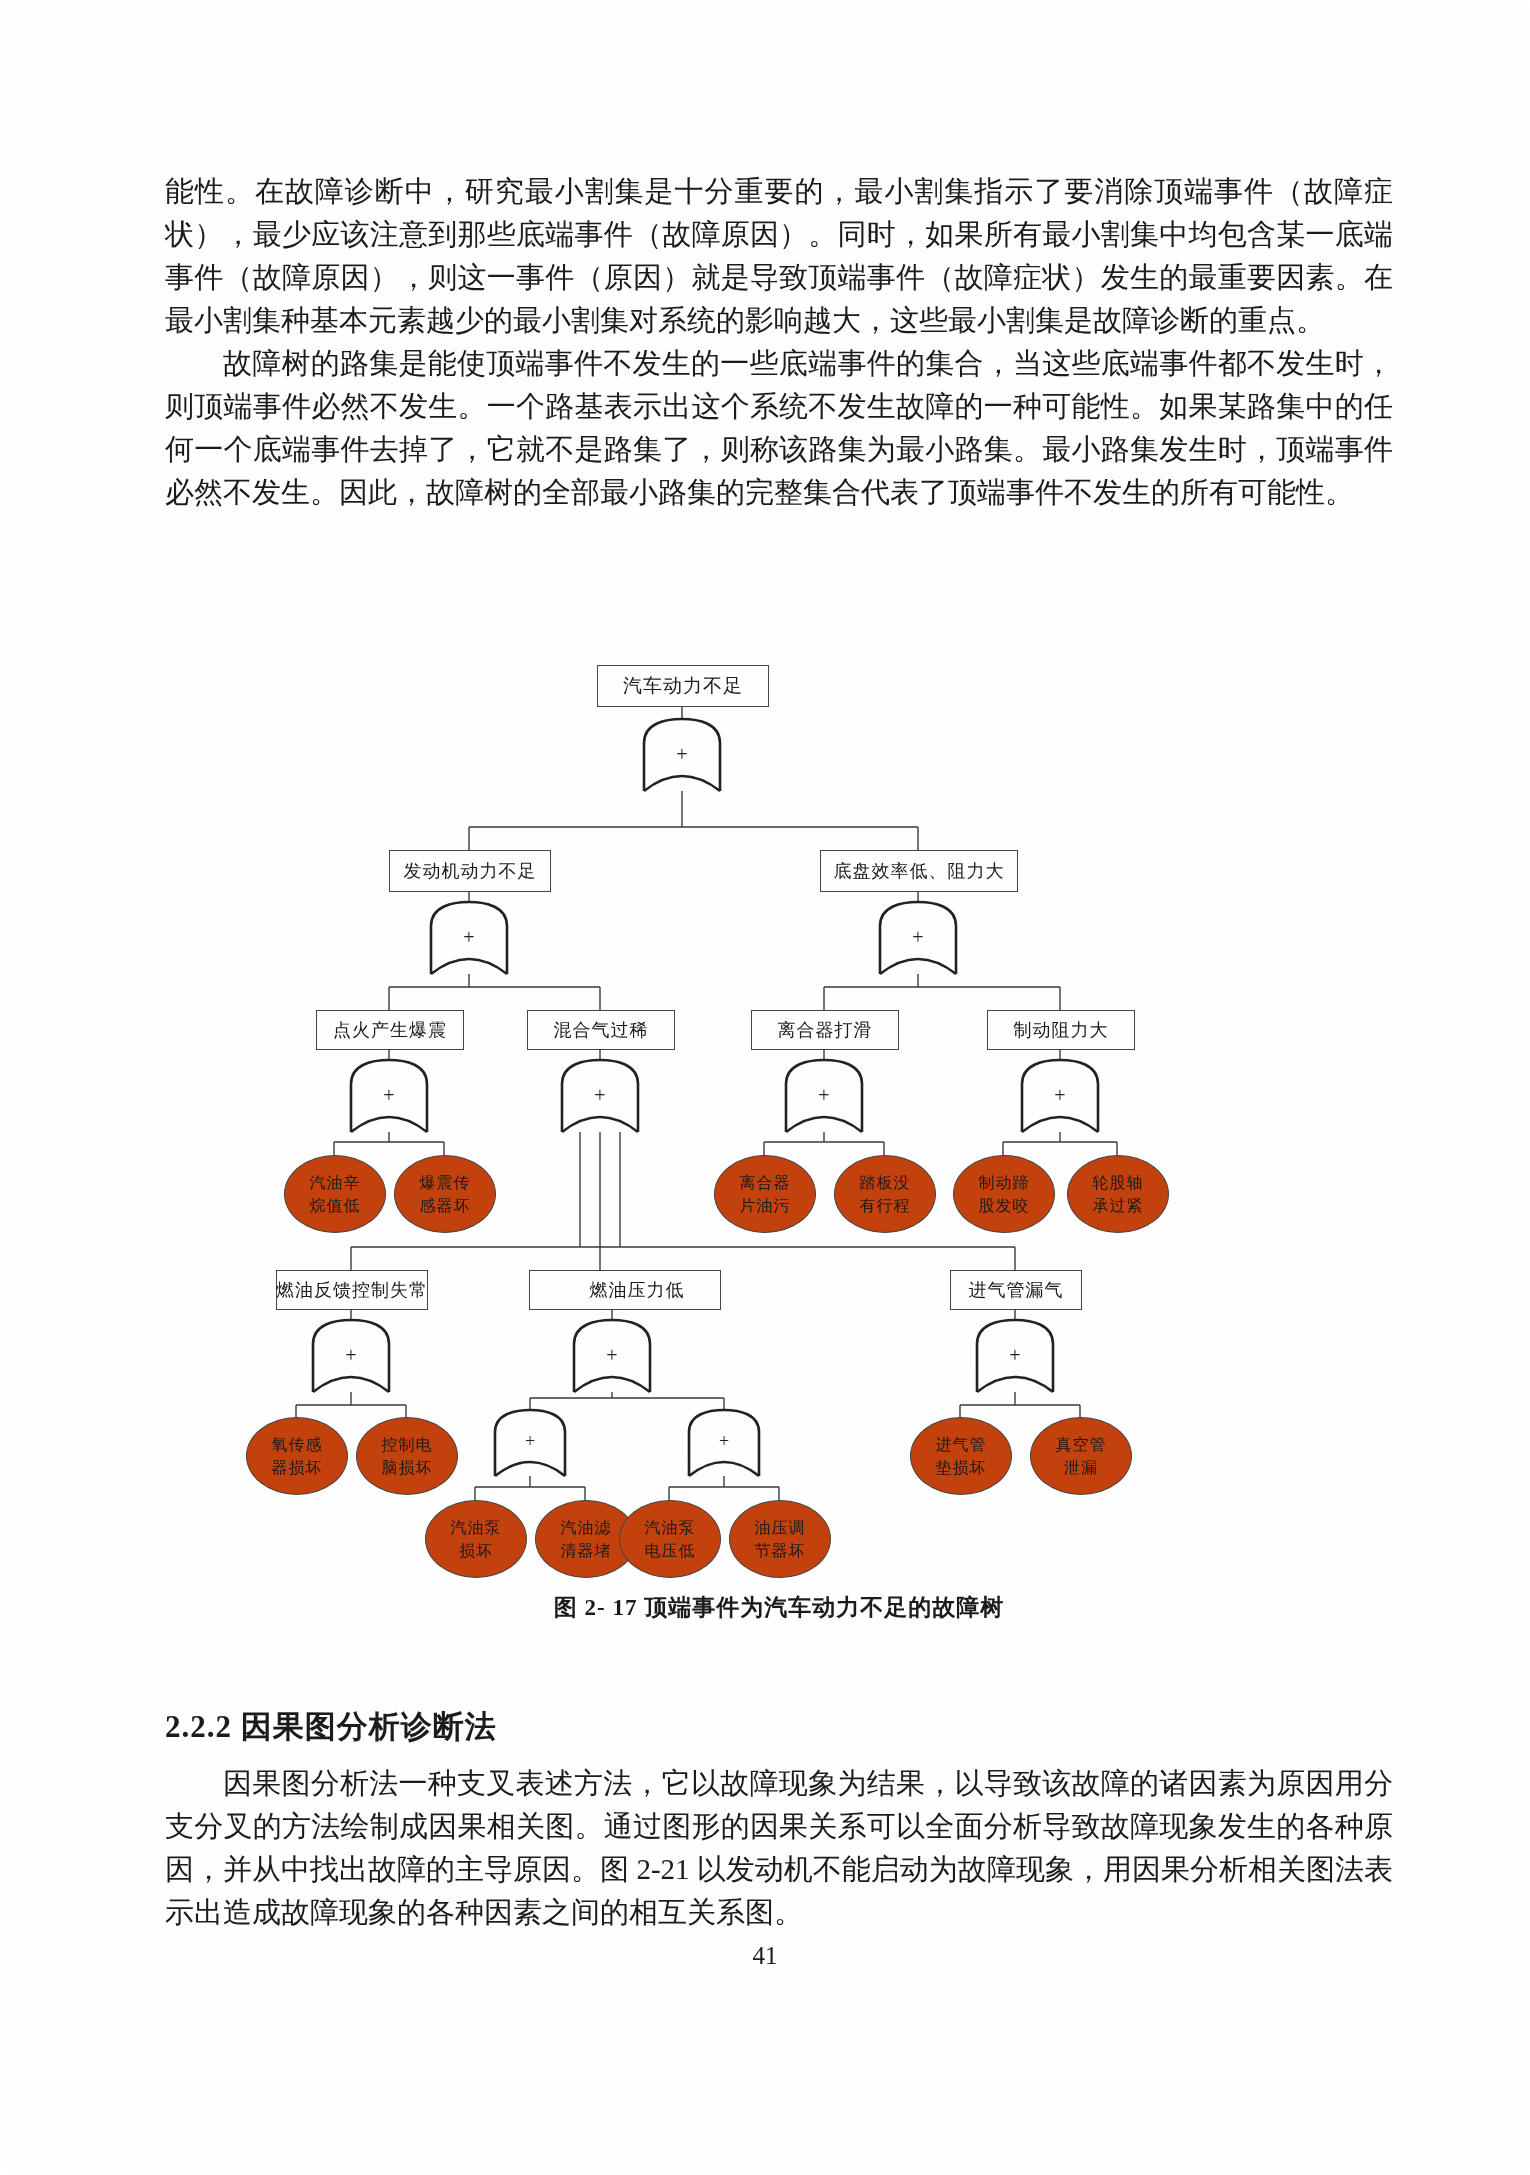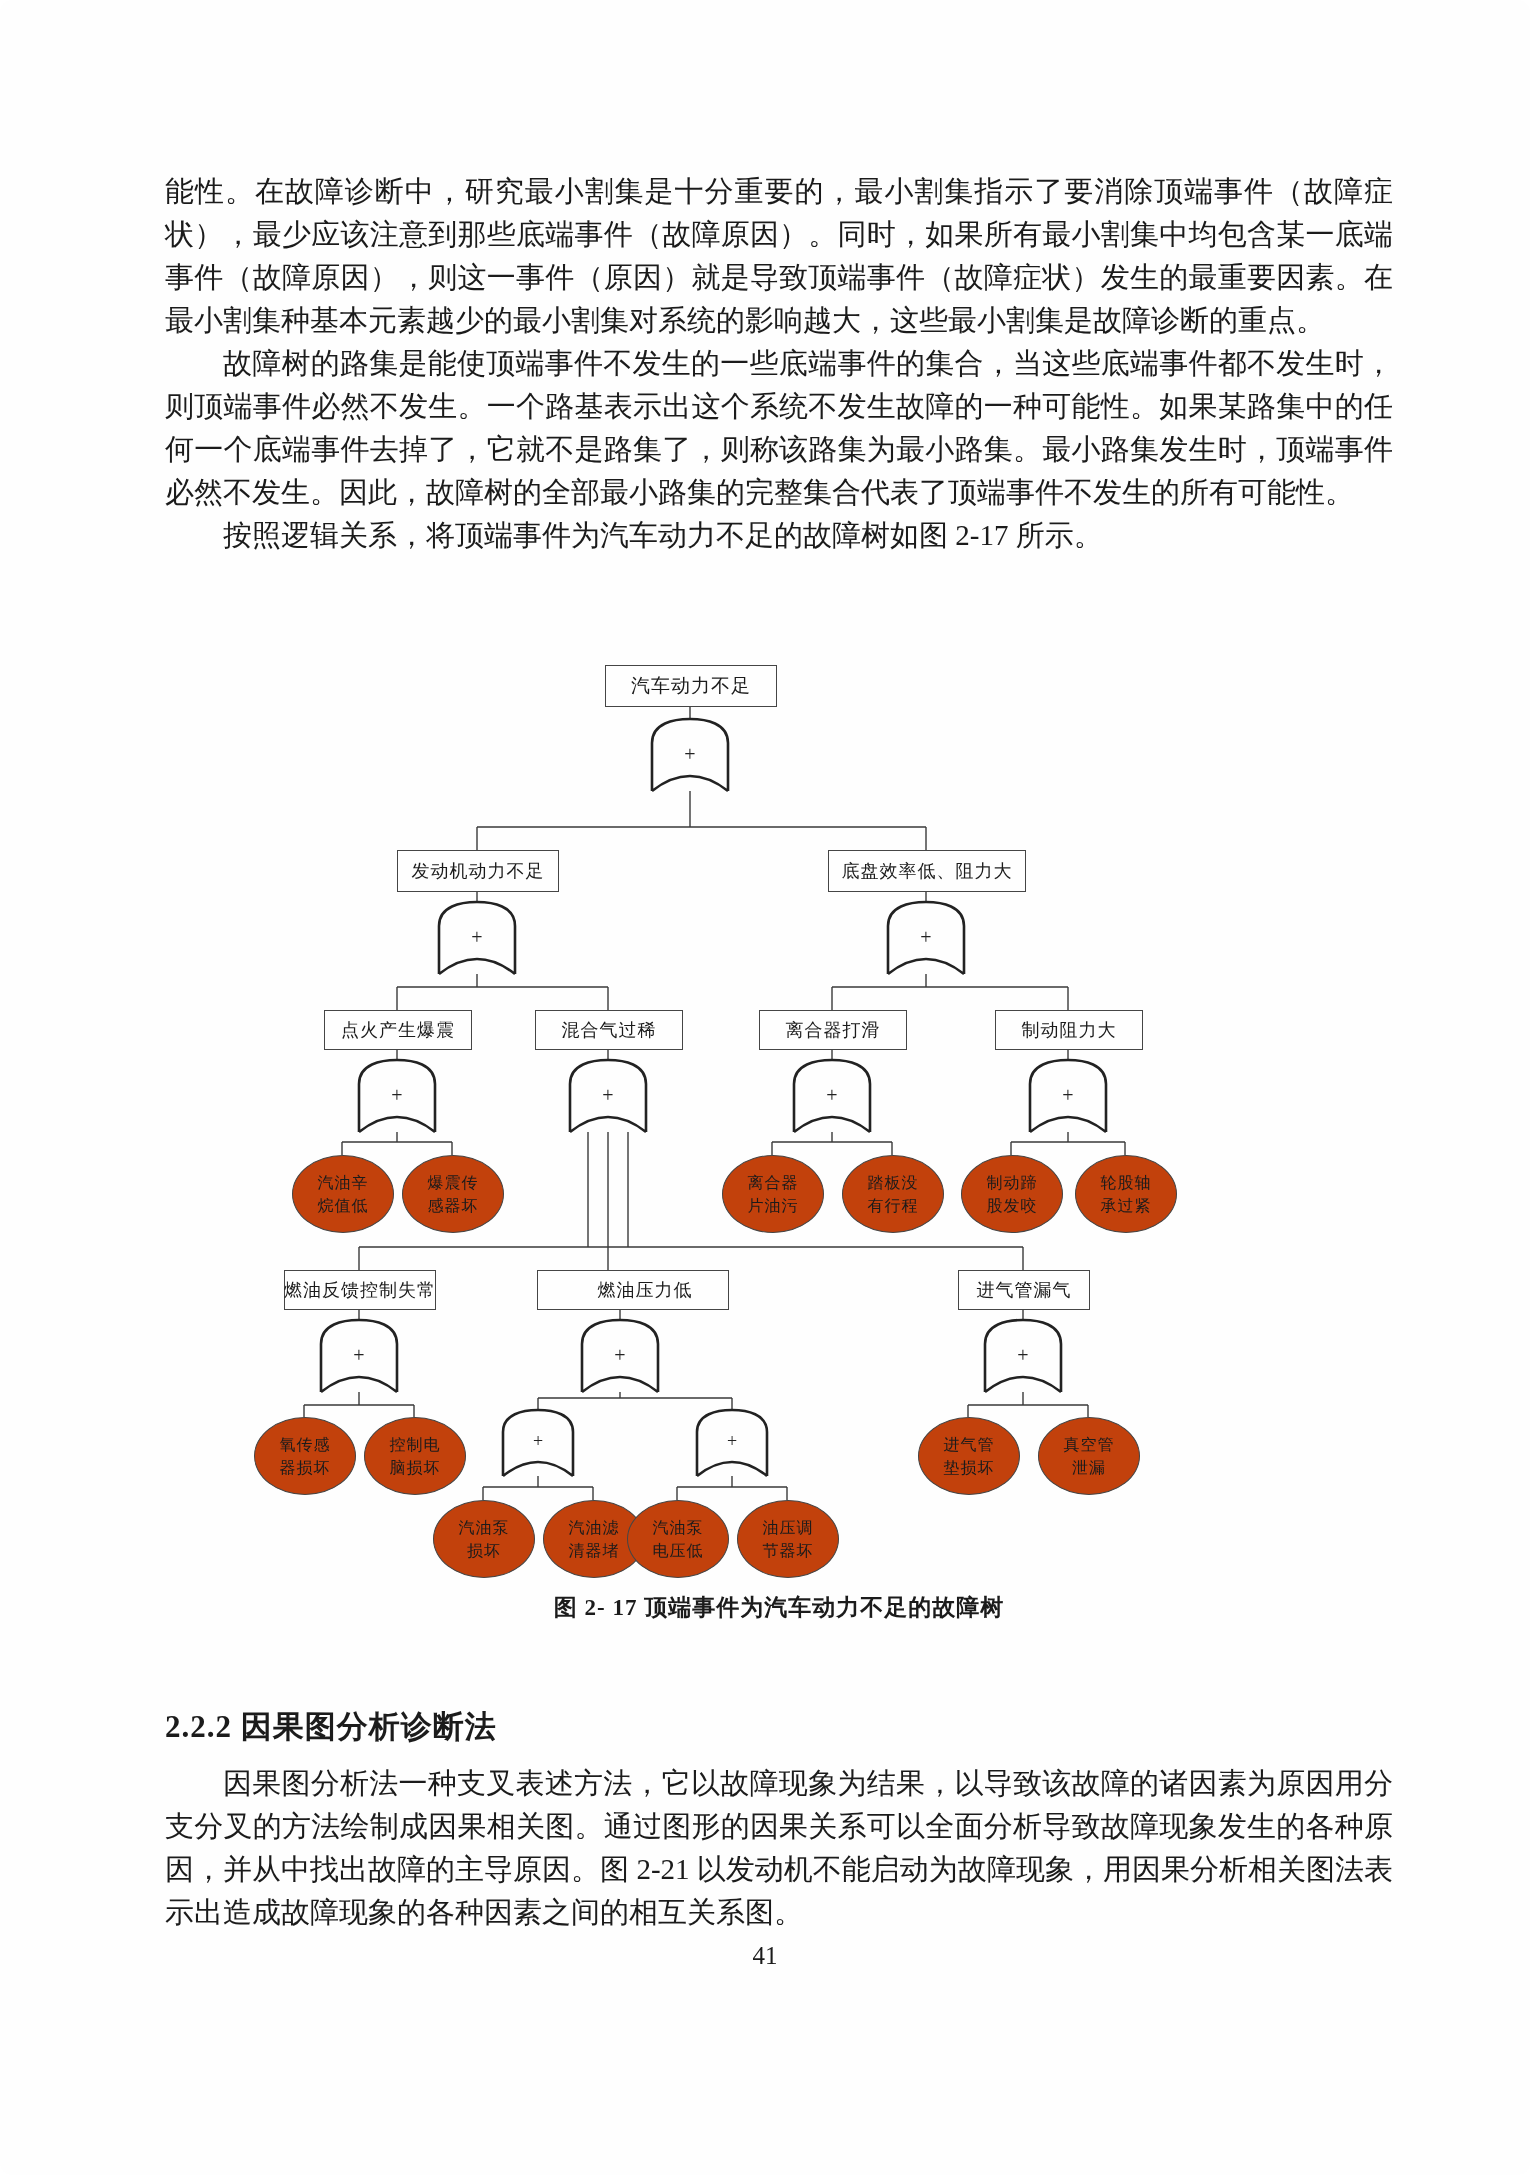--- a/index.html
+++ b/index.html
@@ -2,21 +2,21 @@
 <html><head>
 <meta charset="utf-8">
 <title>Page 41</title>
 <style>
   html,body{margin:0;padding:0;background:#ffffff;}
   .page{position:relative;width:1530px;height:2175px;background:#fefefe;overflow:hidden;
         font-family:"Liberation Serif","DejaVu Serif",serif;color:#1b1b1b;border-radius:12px;}
   .textflow{position:absolute;left:165px;top:170px;width:1228px;}
   .textflow p{margin:0;font-size:29px;line-height:43px;text-align:justify;}
   .textflow p.indent{text-indent:2em;}
-  .figure{position:absolute;left:240px;top:655px;width:950px;height:930px;}
+  .figure{position:absolute;left:232px;top:655px;width:950px;height:930px;}
   .wires{position:absolute;left:0;top:0;}
   .wire{stroke:#3a3a3a;stroke-width:1.4;fill:none;}
   .gate{stroke:#222;stroke-width:2.6;fill:none;}
   .node-box{position:absolute;border:1.5px solid #454545;background:#fefefe;
             display:flex;align-items:center;justify-content:center;
             font-size:18px;letter-spacing:1px;white-space:nowrap;}
   .node-ellipse{position:absolute;width:100px;height:76px;border:1.4px solid #454545;border-radius:50%;
             background:#c2410c;display:flex;flex-direction:column;align-items:center;justify-content:center;
             font-size:16px;line-height:1.45;letter-spacing:1px;}
   .gate-plus{position:absolute;width:30px;text-align:center;font-size:20px;color:#222;}
@@ -28,21 +28,20 @@
   .page-number{position:absolute;left:0;top:1942px;width:1530px;text-align:center;font-size:25px;}
 </style>
 </head>
 <body>
 
 <div class="page">
 
   <div class="textflow">
     <p>能性。在故障诊断中，研究最小割集是十分重要的，最小割集指示了要消除顶端事件（故障症状），最少应该注意到那些底端事件（故障原因）。同时，如果所有最小割集中均包含某一底端事件（故障原因），则这一事件（原因）就是导致顶端事件（故障症状）发生的最重要因素。在最小割集种基本元素越少的最小割集对系统的影响越大，这些最小割集是故障诊断的重点。</p>
     <p class="indent">故障树的路集是能使顶端事件不发生的一些底端事件的集合，当这些底端事件都不发生时，则顶端事件必然不发生。一个路基表示出这个系统不发生故障的一种可能性。如果某路集中的任何一个底端事件去掉了，它就不是路集了，则称该路集为最小路集。最小路集发生时，顶端事件必然不发生。因此，故障树的全部最小路集的完整集合代表了顶端事件不发生的所有可能性。</p>
-    <p class="indent">按照逻辑关系，将顶端事件为汽车动力不足的故障树如图 2-17 所示。</p>
   </div>
 
   <div class="figure">
     <svg class="wires" width="950" height="930" viewBox="0 0 950 930">
       <path class="wire" d="M450,50 L450,64 M450,136 L450,172 M237,172 L686,172 M237,172 L237,195 M686,172 L686,195 M237,235 L237,247 M686,235 L686,247 M237,319 L237,332 M157,332 L368,332 M157,332 L157,355 M368,332 L368,355 M686,319 L686,332 M592,332 L828,332 M592,332 L592,355 M828,332 L828,355 M157,393 L157,405 M368,393 L368,405 M592,393 L592,405 M828,393 L828,405 M157,477 L157,487 M102,487 L212,487 M102,487 L102,500 M212,487 L212,500 M592,477 L592,487 M532,487 L652,487 M532,487 L532,500 M652,487 L652,500 M828,477 L828,487 M771,487 L885,487 M771,487 L771,500 M885,487 L885,500 M348,477 L348,592 M368,477 L368,592 M388,477 L388,592 M119,592 L783,592 M119,592 L119,615 M783,592 L783,615 M368,592 L368,615 M119,653 L119,665 M380,653 L380,665 M783,653 L783,665 M119,737 L119,750 M64,750 L174,750 M64,750 L64,762 M174,750 L174,762 M783,737 L783,750 M728,750 L848,750 M728,750 L728,762 M848,750 L848,762 M380,737 L380,743 M298,743 L492,743 M298,743 L298,755 M492,743 L492,755 M298,821 L298,832 M243,832 L353,832 M243,832 L243,845 M353,832 L353,845 M492,821 L492,832 M437,832 L547,832 M437,832 L437,845 M547,832 L547,845"></path>
       <path class="gate" d="M412,136 L412,88 C412,68 434,64 450,64 C466,64 488,68 488,88 L488,136 M412,136 Q450,106 488,136"></path>
       <path class="gate" d="M199,319 L199,271 C199,251 221,247 237,247 C253,247 275,251 275,271 L275,319 M199,319 Q237,289 275,319"></path>
       <path class="gate" d="M648,319 L648,271 C648,251 670,247 686,247 C702,247 724,251 724,271 L724,319 M648,319 Q686,289 724,319"></path>
       <path class="gate" d="M119,477 L119,429 C119,409 141,405 157,405 C173,405 195,409 195,429 L195,477 M119,477 Q157,447 195,477"></path>
       <path class="gate" d="M330,477 L330,429 C330,409 352,405 368,405 C384,405 406,409 406,429 L406,477 M330,477 Q368,447 406,477"></path>

